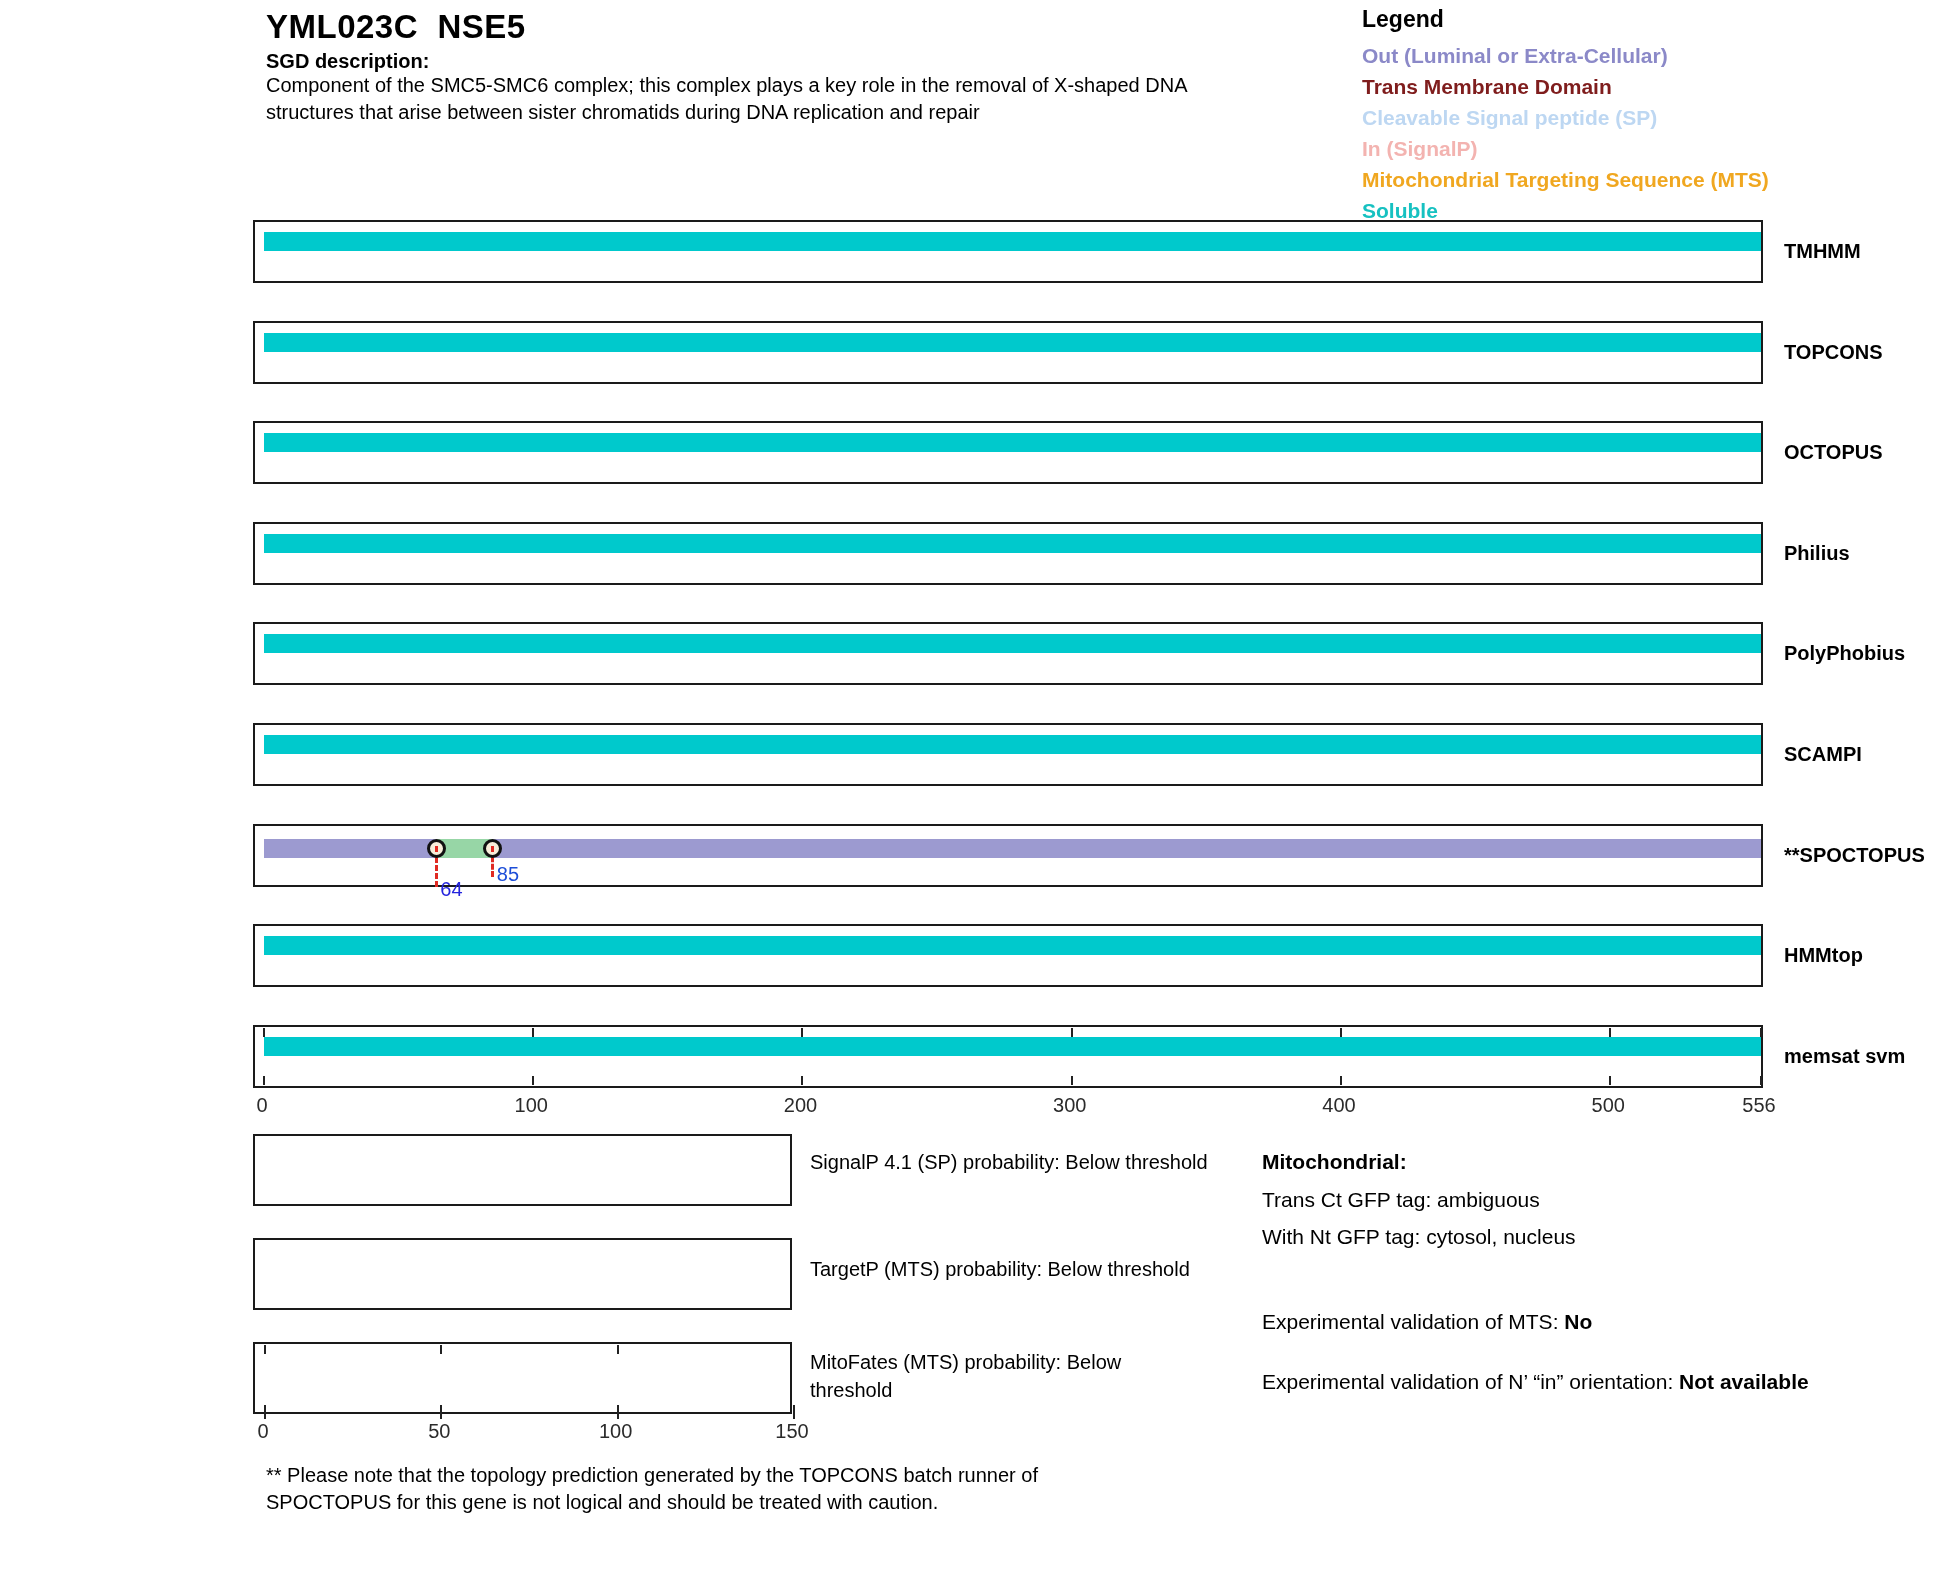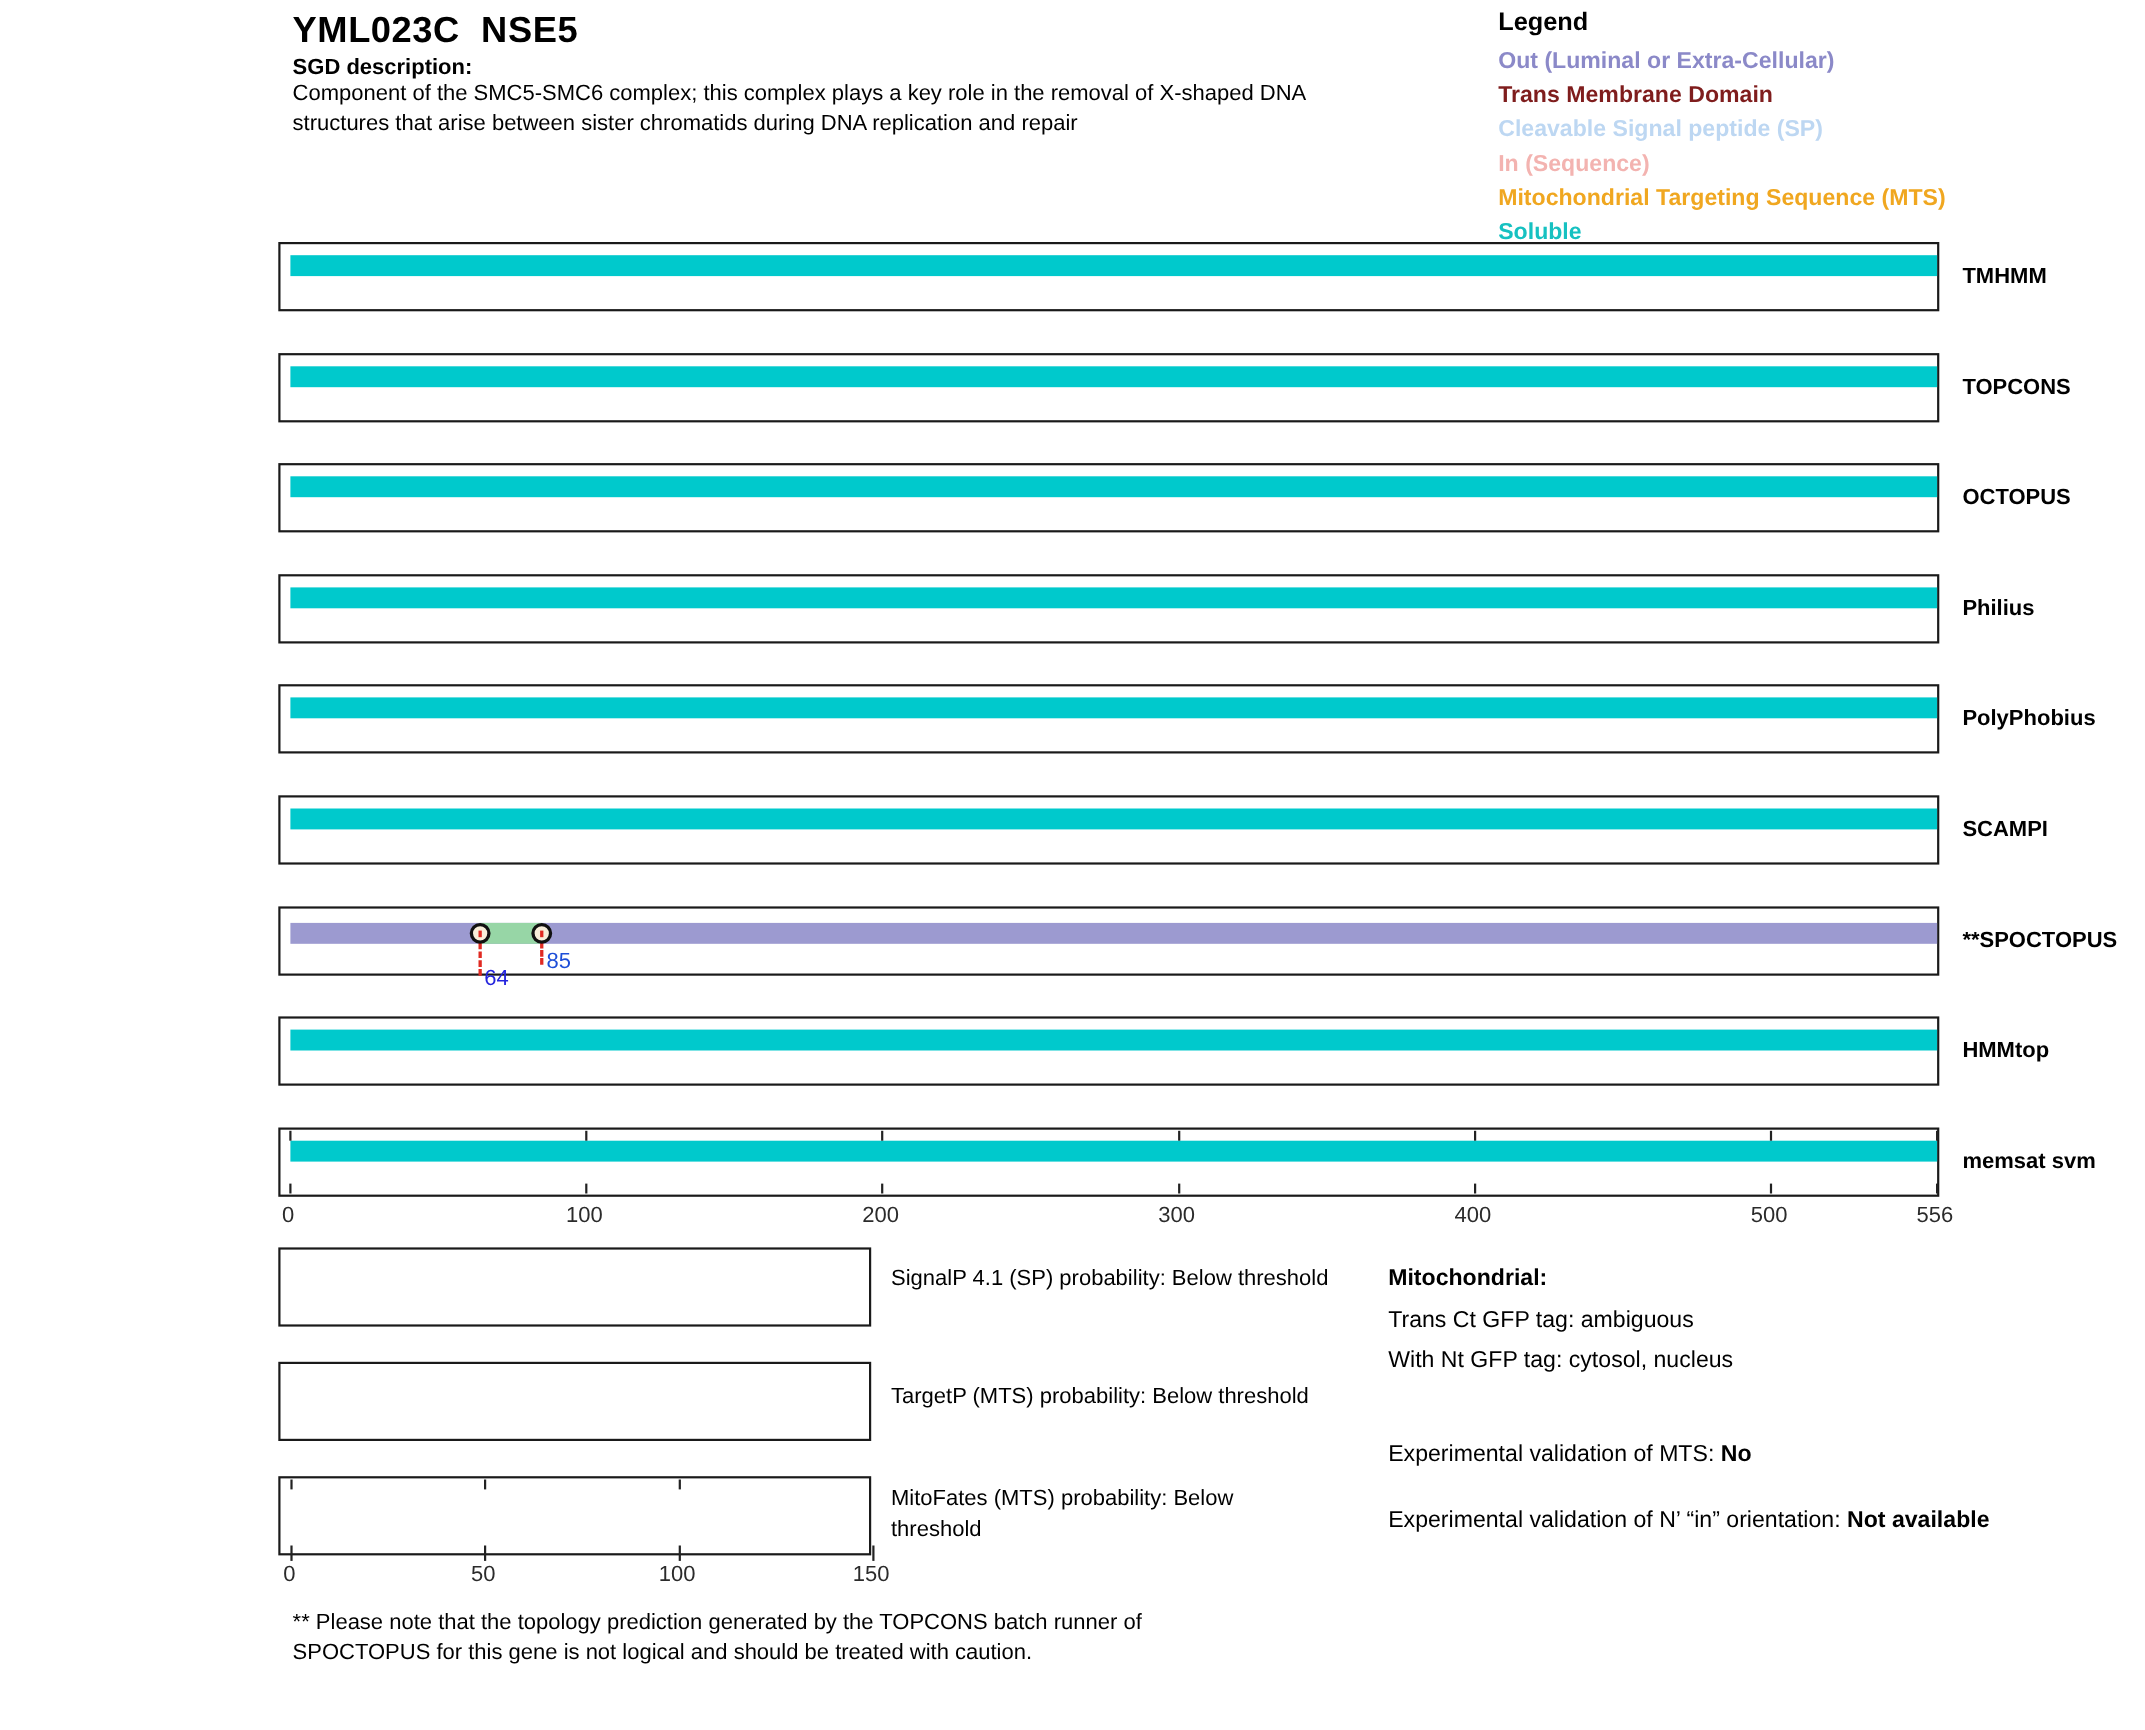--- a/index.html
+++ b/index.html
@@ -59,21 +59,21 @@
   <div class="sgd-text">
     <div>Component of the SMC5-SMC6 complex; this complex plays a key role in the removal of X-shaped DNA</div>
     <div>structures that arise between sister chromatids during DNA replication and repair</div>
   </div>
 
   <div class="legend">
     <div class="legend-title">Legend</div>
     <div class="legend-item" style="color: rgb(139, 137, 200);">Out (Luminal or Extra-Cellular)</div>
     <div class="legend-item" style="color: #7f1d1d;">Trans Membrane Domain</div>
     <div class="legend-item" style="color: rgb(189, 215, 242);">Cleavable Signal peptide (SP)</div>
-    <div class="legend-item" style="color: rgb(243, 179, 176);">In (Sequence)</div>
+    <div class="legend-item" style="color: rgb(243, 179, 176);">In (SignalP)</div>
     <div class="legend-item" style="color: rgb(240, 167, 32);">Mitochondrial Targeting Sequence (MTS)</div>
     <div class="legend-item" style="color: rgb(22, 193, 193);">Soluble</div>
   </div>
 
   <div class="track" style="top:220px">
     <div class="track-box">
         <div class="bar" style="background-color: rgb(0, 201, 204);"></div>
       </div>
     <div class="track-label">TMHMM</div>
   </div>

